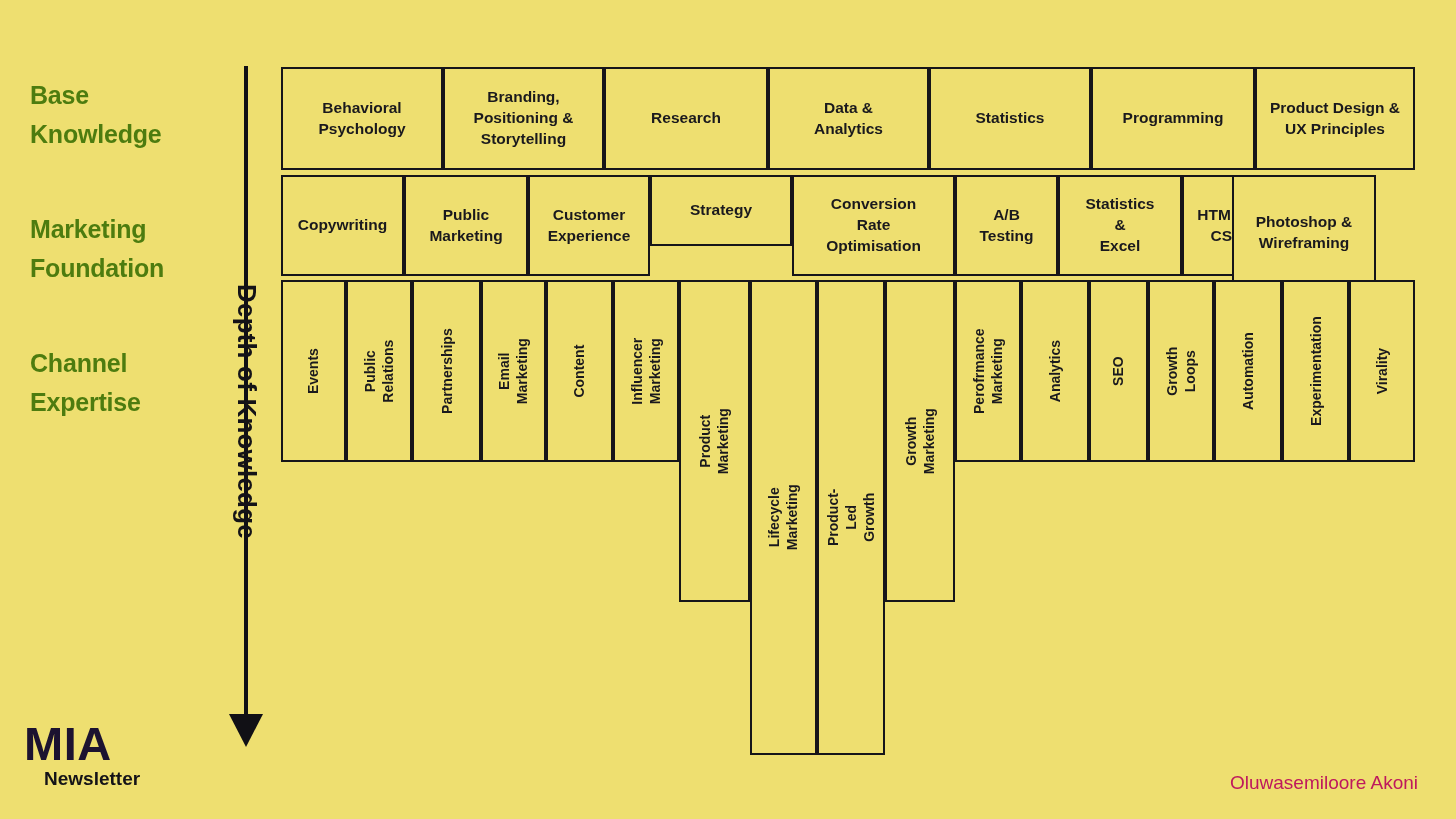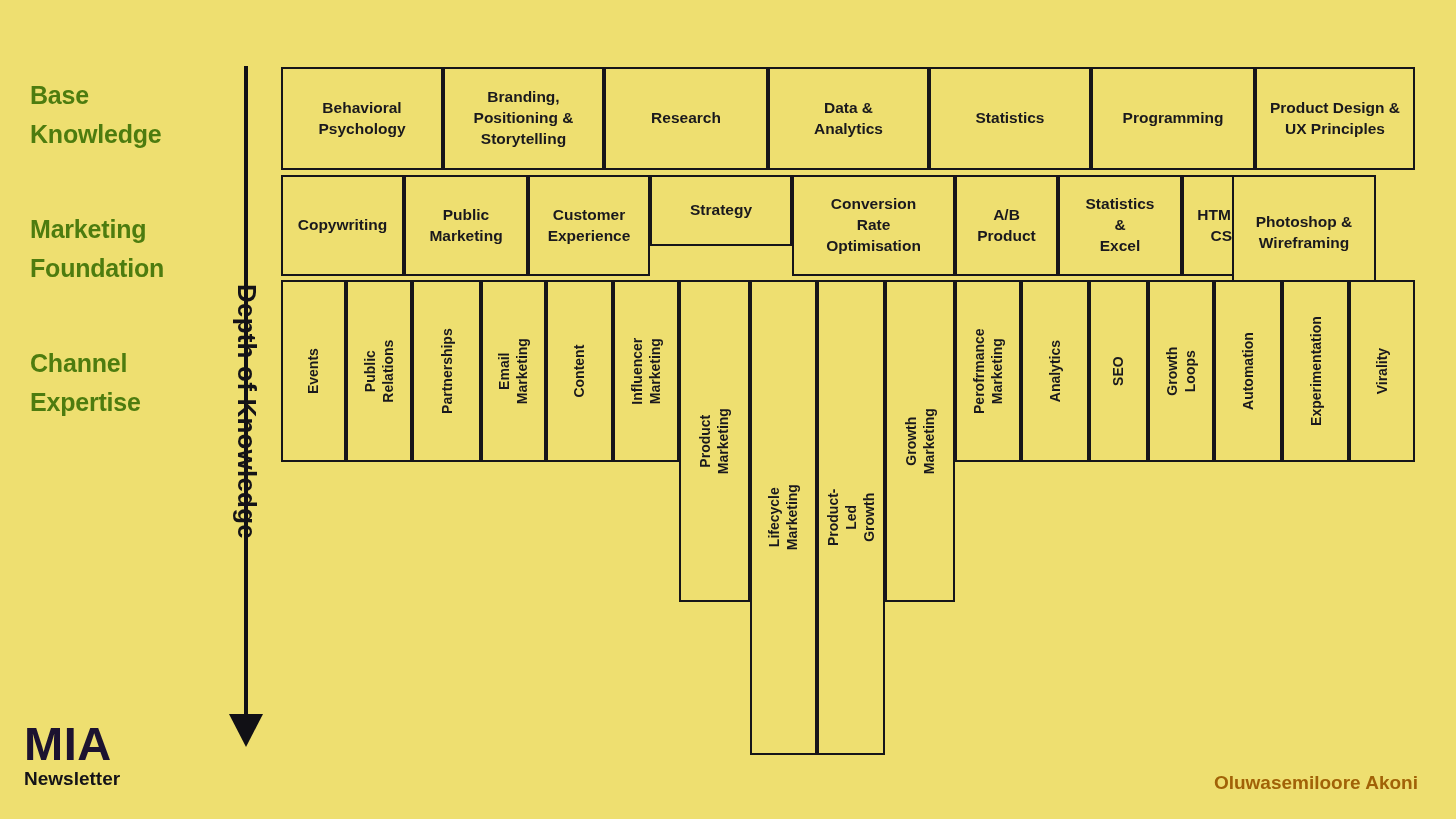--- a/index.html
+++ b/index.html
@@ -125,28 +125,29 @@
     line-height: 0.95;
     letter-spacing: 0.5px;
     color: #1c1330;
   }
   #brand-sub {
     font-weight: 700;
     font-size: 19px;
     line-height: 1.1;
     margin-top: 2px;
     color: #141317;
+    margin-left: 20px;
   }
   #credit {
     position: absolute;
     right: 38px;
     top: 772px;
-    font-weight: 700;
+    font-weight: 400;
     font-size: 19px;
-    color: #a16207;
+    color: #be185d;
     white-space: nowrap;
   }
 </style>
 </head>
 <body>
 
 <div id="canvas">
 
   <div class="tier-label" id="tier-label-0">Base
 Knowledge</div>
@@ -202,21 +203,21 @@
       <div class="cell row-horizontal" style="left: 650px; top: 175px; width: 142px; height: 71px;">
         <div class="cell-text">Strategy</div>
       </div>
       <div class="cell row-horizontal" style="left: 792px; top: 175px; width: 163px; height: 101px;">
         <div class="cell-text">Conversion
 Rate
 Optimisation</div>
       </div>
       <div class="cell row-horizontal" style="left: 955px; top: 175px; width: 103px; height: 101px;">
         <div class="cell-text">A/B
-Product</div>
+Testing</div>
       </div>
       <div class="cell row-horizontal" style="left: 1058px; top: 175px; width: 124px; height: 101px;">
         <div class="cell-text">Statistics
 &amp;
 Excel</div>
       </div>
       <div class="cell row-horizontal" style="left: 1182px; top: 175px; width: 89px; height: 101px;">
         <div class="cell-text">HTML &amp;
 CSS</div>
       </div>

